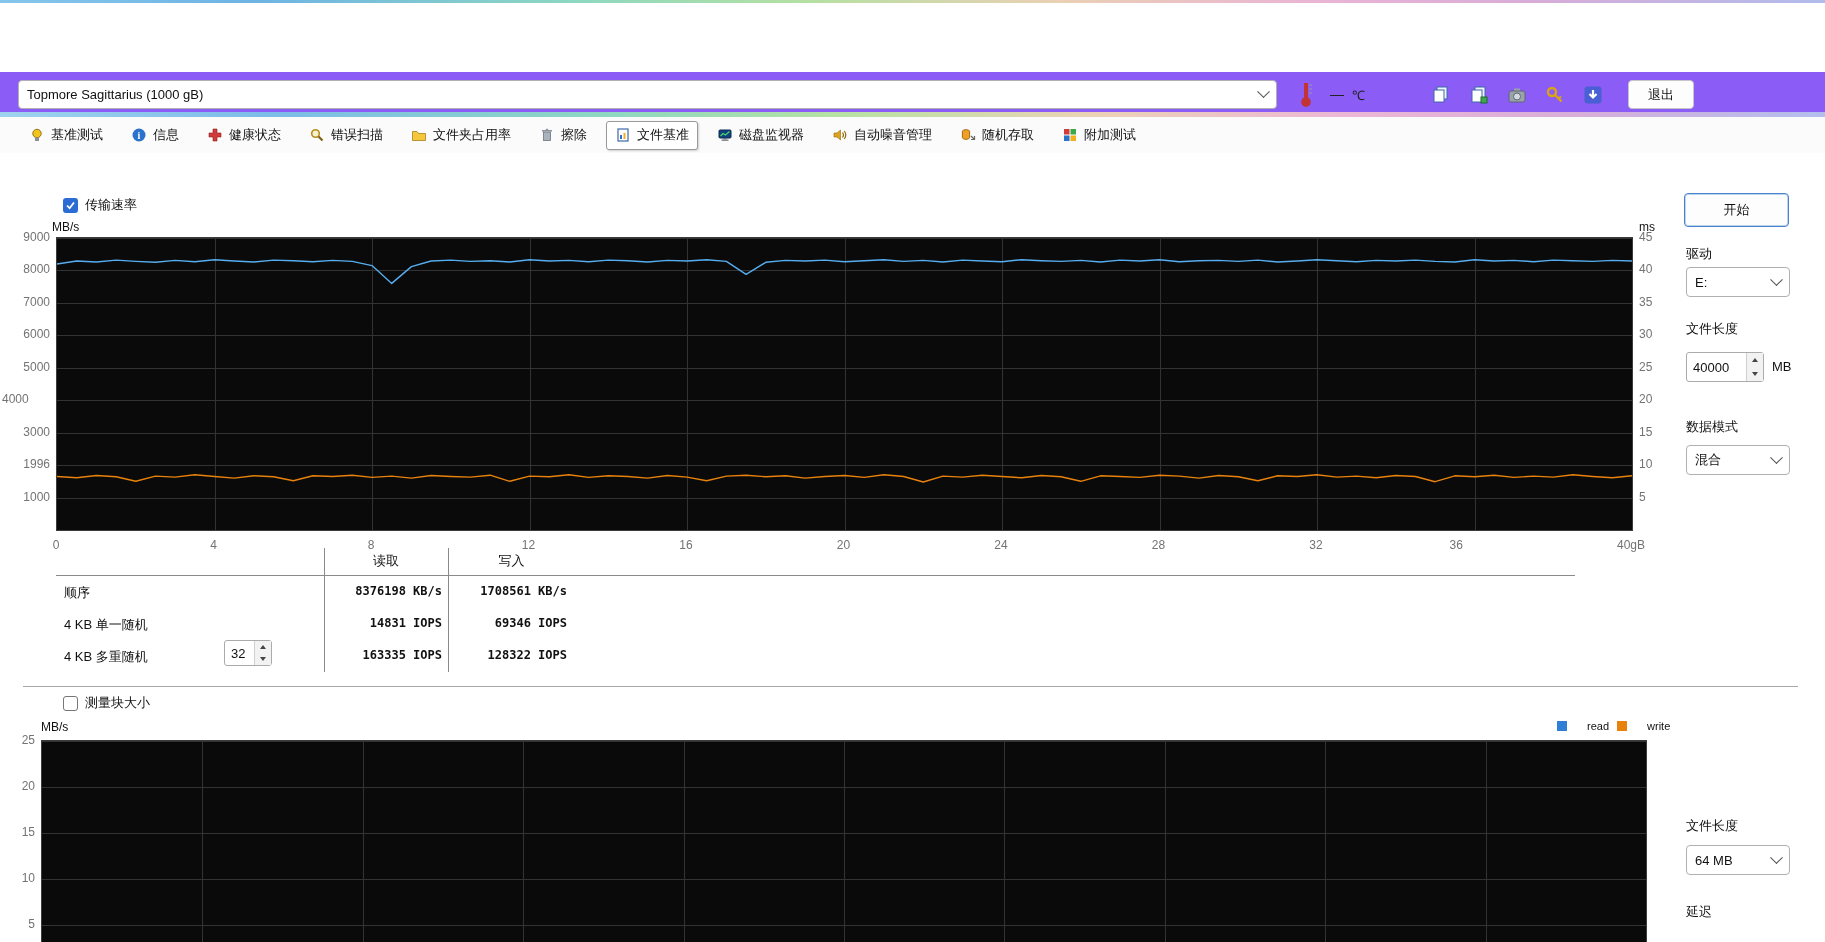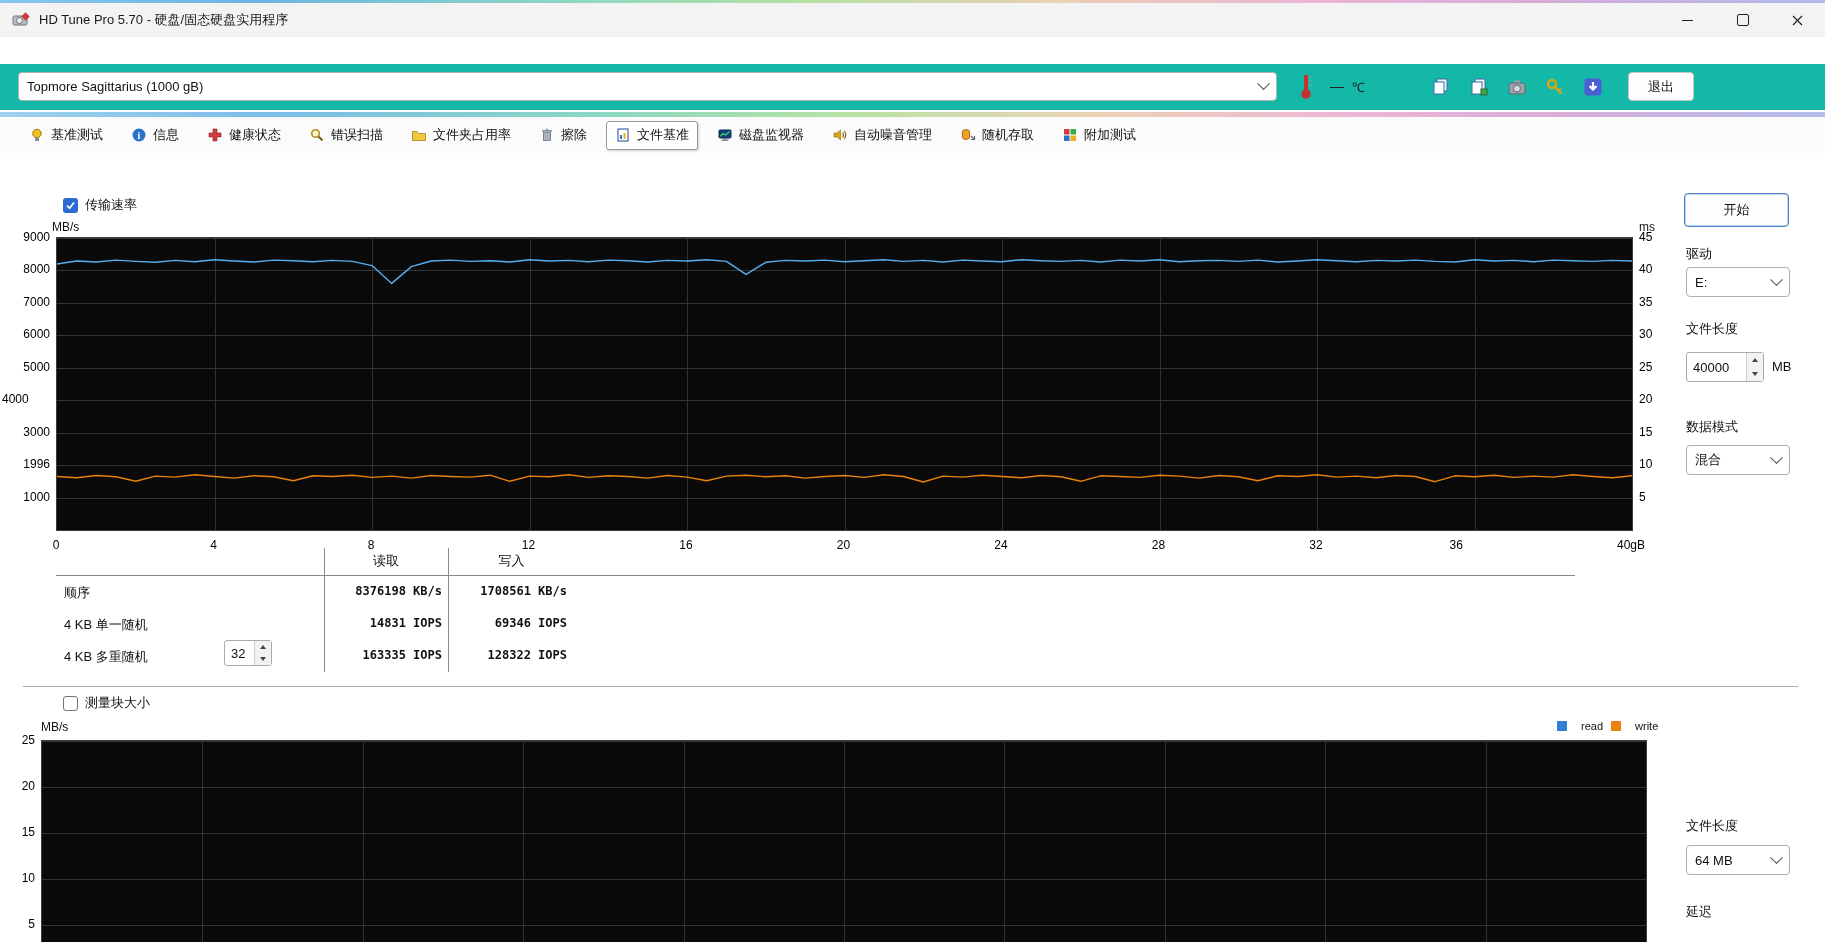--- a/index.html
+++ b/index.html
@@ -15,21 +15,21 @@
   .title-text{font-size:13px;color:#1a1a1a;}
   .win-controls{position:absolute;right:0;top:0;height:34px;display:flex;}
   .win-btn{width:55px;height:34px;display:flex;align-items:center;justify-content:center;}
   .glyph-min{width:11px;height:1px;background:#222;}
   .glyph-max{width:10px;height:10px;border:1px solid #222;border-radius:2px;}
 
   .menubar{position:absolute;left:0;top:37px;width:1825px;height:29px;background:#f3f3f3;
     display:flex;align-items:center;padding-left:6px;box-sizing:border-box;}
   .menu-item{font-size:13px;padding:4px 10px;color:#1a1a1a;}
 
-  .toolbar{position:absolute;left:0;top:64px;width:1825px;height:46px;background:#14b8a6;}
+  .toolbar{position:absolute;left:0;top:72px;width:1825px;height:46px;background:#8b5cf6;}
   .combo{display:flex;align-items:center;background:#fff;border:1px solid #b0b0b0;border-radius:4px;
     box-sizing:border-box;padding:0 8px;}
   .ctext{font-size:13px;white-space:nowrap;overflow:hidden;}
   .chev{margin-left:auto;width:8px;height:8px;border-right:1.6px solid #555;border-bottom:1.6px solid #555;
     transform:rotate(45deg) translate(-2px,-2px);flex:0 0 auto;}
   .temp-dash{font-size:14px;color:#222;}
   .temp-unit{font-size:13px;color:#222;}
   .tb-btn{position:absolute;top:7px;width:34px;height:31px;display:flex;align-items:center;justify-content:center;
     border-radius:4px;}
   .pbtn{display:flex;align-items:center;justify-content:center;font-size:13px;color:#111;
@@ -47,21 +47,21 @@
 
   
   .cb{display:flex;align-items:center;gap:7px;}
   .cbbox{width:15px;height:15px;border-radius:3px;box-sizing:border-box;display:flex;align-items:center;justify-content:center;}
   .cbbox.on{background:#2a6cd4;}
   .cbbox.off{background:#fff;border:1px solid #767676;}
   .cbl{font-size:13px;}
 
   
   .plot{position:absolute;border:1px solid #3c3c3c;box-sizing:border-box;}
-  .tick{position:absolute;font-size:12px;color:#000000;line-height:14px;}
+  .tick{position:absolute;font-size:12px;color:#737373;line-height:14px;}
   .unit{position:absolute;font-size:12px;color:#111;}
   .chartwrap{position:absolute;}
 
   
   .vline{position:absolute;width:1px;background:#8a8a8a;}
   .hline{position:absolute;height:1px;background:#8a8a8a;}
   .thead{position:absolute;font-size:13px;text-align:center;color:#111;}
   .tlabel{position:absolute;font-size:13px;color:#111;}
   .tval{position:absolute;font-family:"DejaVu Sans Mono",monospace;font-weight:700;font-size:12px;
     text-align:right;color:#111;}
@@ -69,53 +69,30 @@
   
   .spinbox{position:absolute;display:flex;border:1px solid #ababab;border-radius:3px;background:#fff;box-sizing:border-box;}
   .spin-val{flex:1;display:flex;align-items:center;padding-left:6px;font-size:13px;}
   .spin-btns{width:16px;display:flex;flex-direction:column;border-left:1px solid #cfcfcf;}
   .spin-up,.spin-dn{flex:1;display:flex;align-items:center;justify-content:center;background:#f2f2f2;}
   .spin-up::after{content:"";border-left:3px solid transparent;border-right:3px solid transparent;border-bottom:4px solid #444;}
   .spin-dn::after{content:"";border-left:3px solid transparent;border-right:3px solid transparent;border-top:4px solid #444;}
 
   .panel-label{position:absolute;font-size:13px;color:#111;}
   .legend{position:absolute;display:flex;align-items:center;gap:8px;}
-  .legend-item{display:flex;align-items:center;gap:14px;font-size:11px;color:#111;}
+  .legend-item{display:flex;align-items:center;gap:20px;font-size:11px;color:#111;}
   .legend-sq{width:10px;height:10px;display:inline-block;}
 </style>
 </head>
 <body>
 
 <div class="screen">
 
   <div class="wallstrip"></div>
 
-  <div class="titlebar">
-    <span style="display:flex;">
-      <svg width="18" height="16" viewBox="0 0 18 16">
-        <rect x="1" y="4" width="14" height="9" rx="1.5" fill="#b9bec6" stroke="#6d747d"></rect>
-        <circle cx="7.5" cy="8.5" r="3" fill="#e8eef5" stroke="#6d747d"></circle>
-        <rect x="10.5" y="1.5" width="6" height="6" transform="rotate(45 13.5 4.5)" fill="#d23b3b"></rect>
-      </svg>
-    </span>
-    <span class="title-text">HD Tune Pro 5.70 - 硬盘/固态硬盘实用程序</span>
-    <div class="win-controls">
-      <div class="win-btn">
-          <span class="glyph-min"></span>
-        </div>
-      <div class="win-btn">
-          <span class="glyph-max"></span>
-        </div>
-      <div class="win-btn">
-        <svg width="11" height="11" viewBox="0 0 11 11">
-            <path d="M1 1l9 9M10 1l-9 9" stroke="#222" stroke-width="1.2"></path>
-          </svg>
-      </div>
-    </div>
-  </div>
 
 
   <div class="toolbar">
     <div class="combo abs" style="left:18px;top:8px;width:1259px;height:29px;">
       <span class="ctext">Topmore Sagittarius (1000 gB)</span>
       <span class="chev"></span>
     </div>
     <span class="abs" style="left:1298px;top:7px;">
       <svg width="16" height="30" viewBox="0 0 16 30">
         <line x1="8" y1="4" x2="8" y2="19" stroke="#c23333" stroke-width="4"></line>

